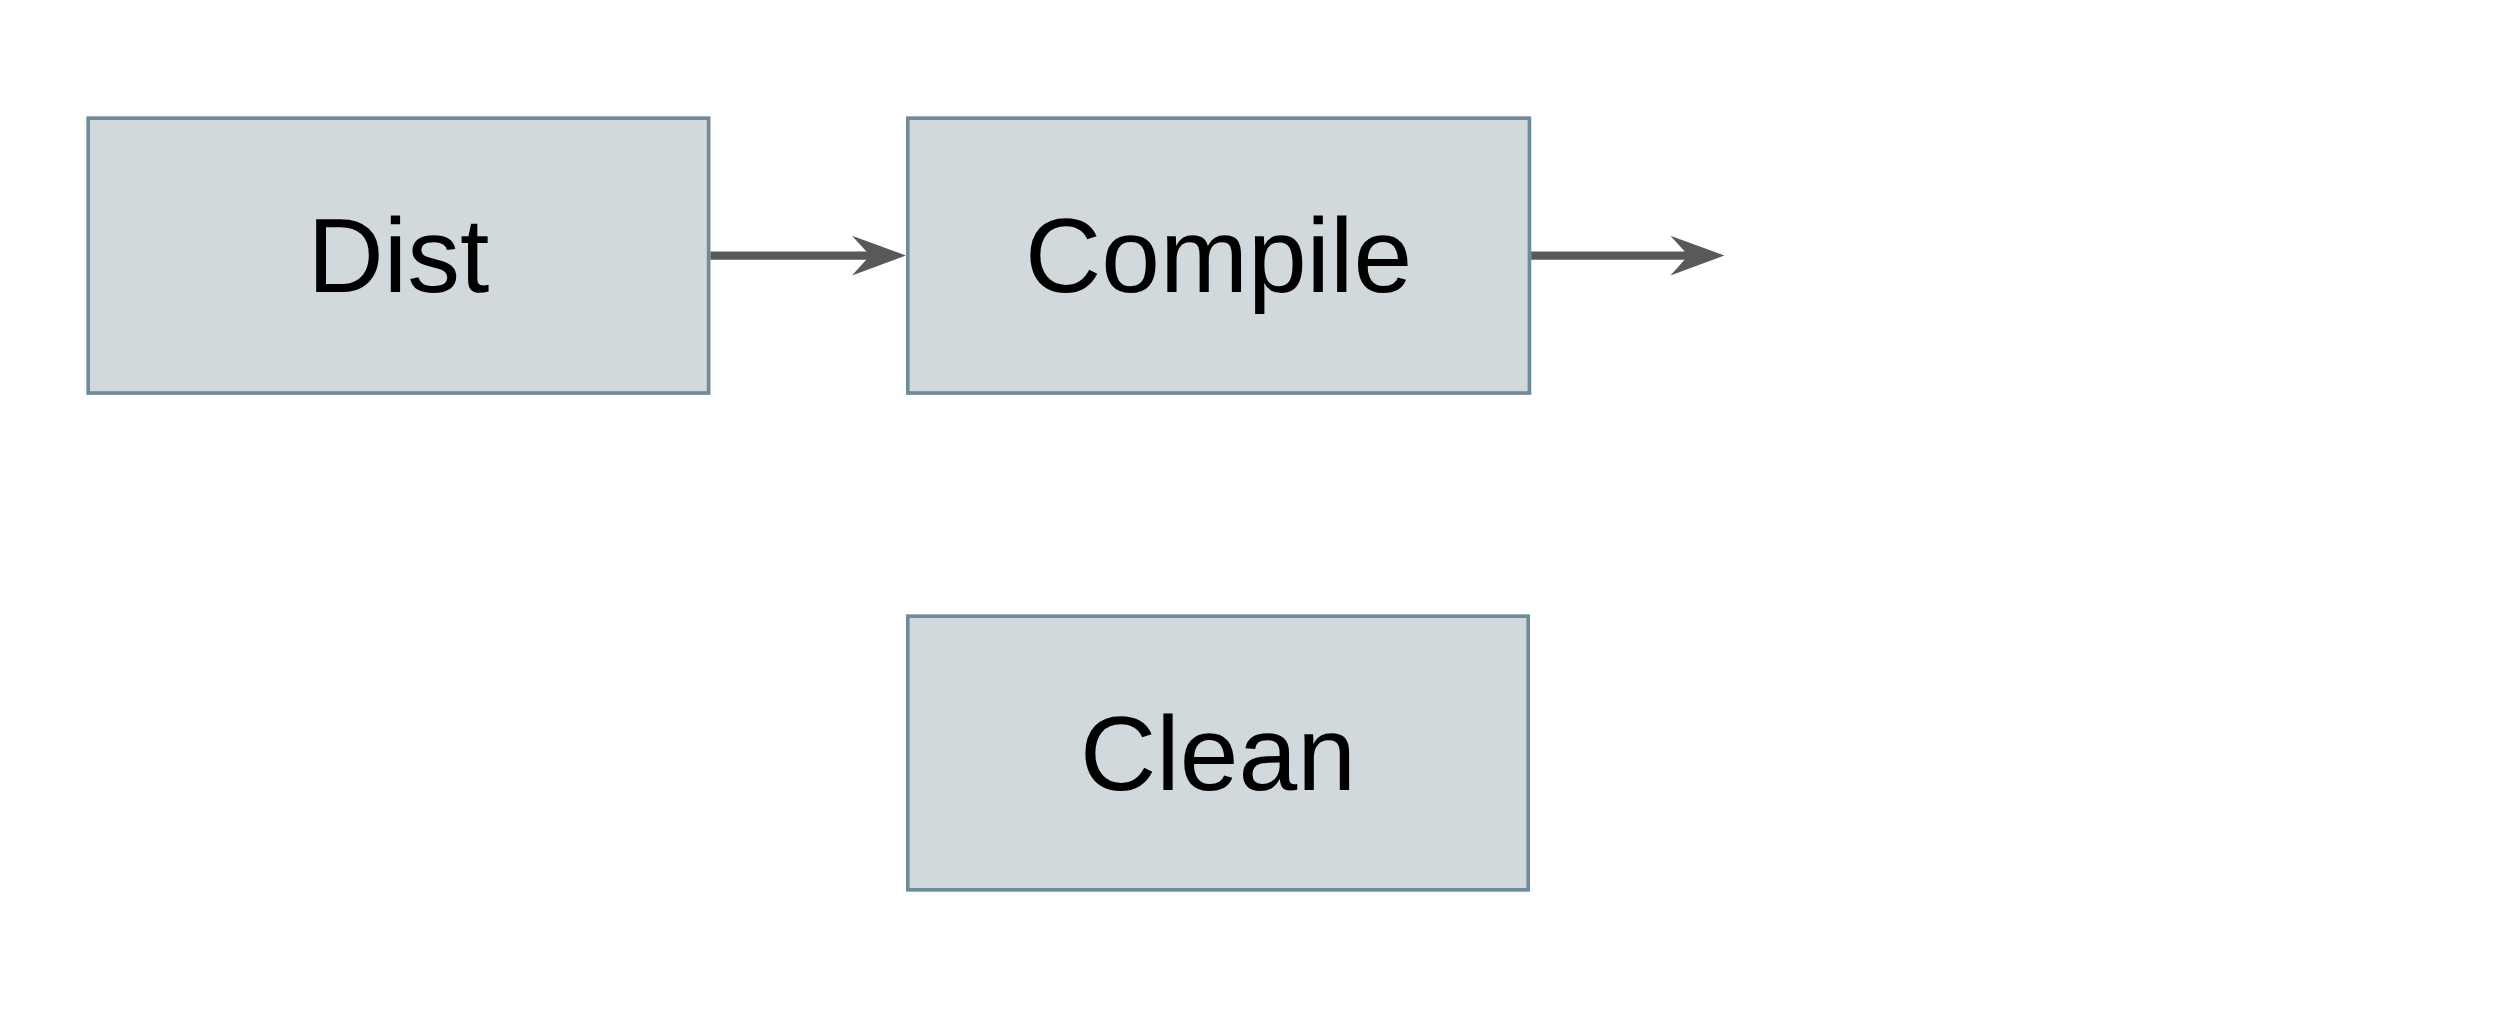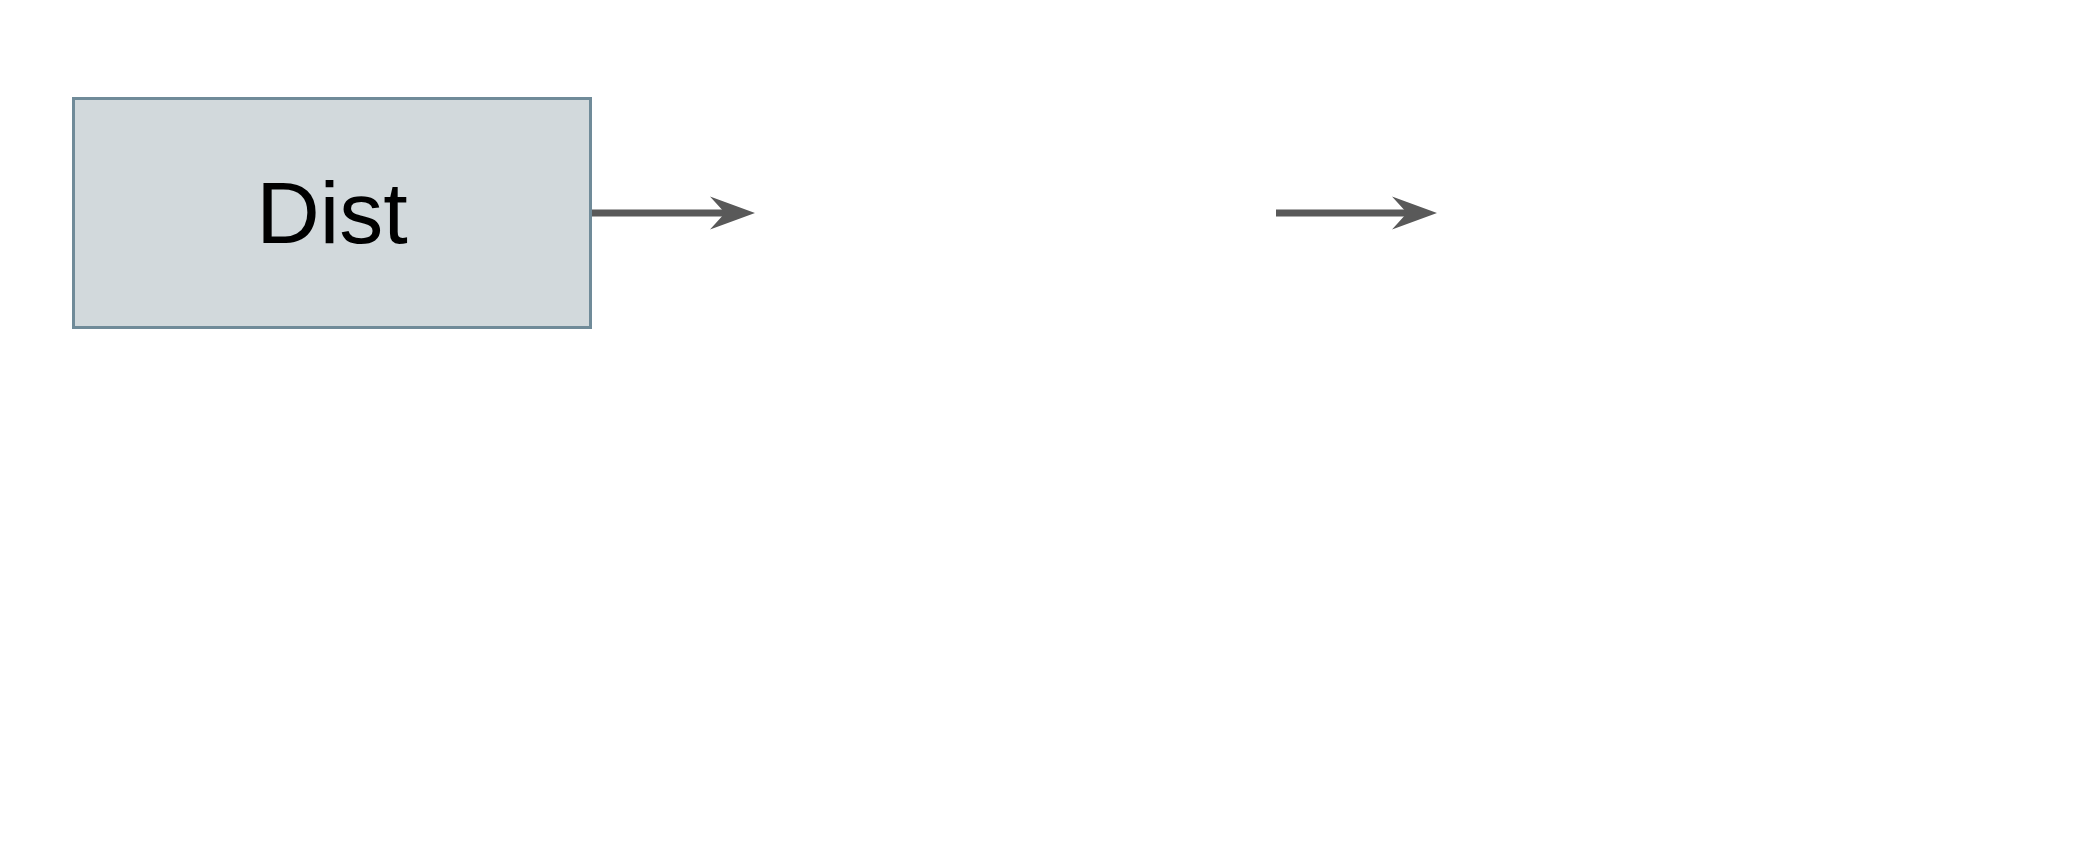--- a/index.html
+++ b/index.html
@@ -53,22 +53,28 @@
 </style>
 </head>
 <body>
 
 <div class="canvas">
 
   <div class="node node-dist">
     <span class="node-label">Dist</span>
   </div>
 
+  <div class="node node-compile">
+    <span class="node-label">Compile</span>
+  </div>
 
 
+  <div class="node node-clean">
+    <span class="node-label">Clean</span>
+  </div>
 
   <svg class="edges-layer" viewBox="0 0 2078 848" xmlns="http://www.w3.org/2000/svg">
     <g>
       <line class="edge-line" x1="592" y1="213" x2="727" y2="213"></line>
       <polygon class="edge-head" points="755,213 710,196.5 725,213 710,229.5"></polygon>
     </g>
     <g>
       <line class="edge-line" x1="1276" y1="213" x2="1409" y2="213"></line>
       <polygon class="edge-head" points="1437,213 1392,196.5 1407,213 1392,229.5"></polygon>
     </g>

